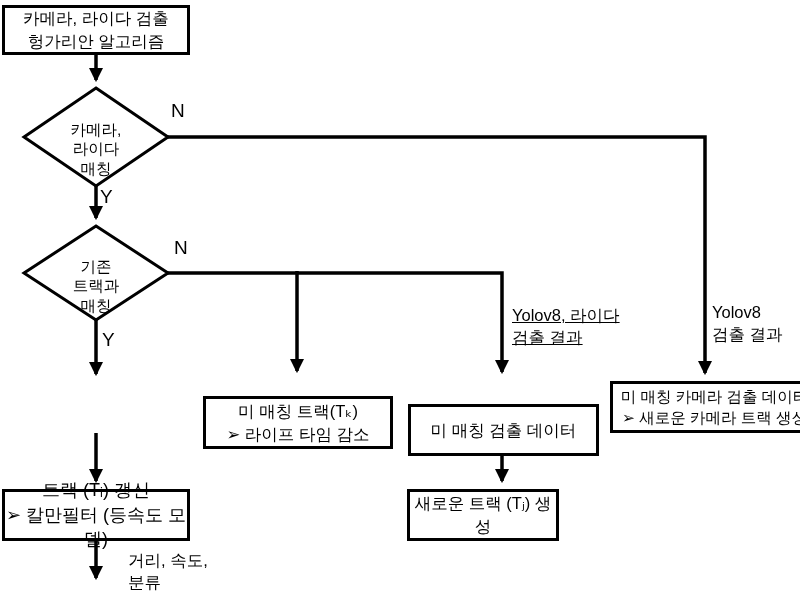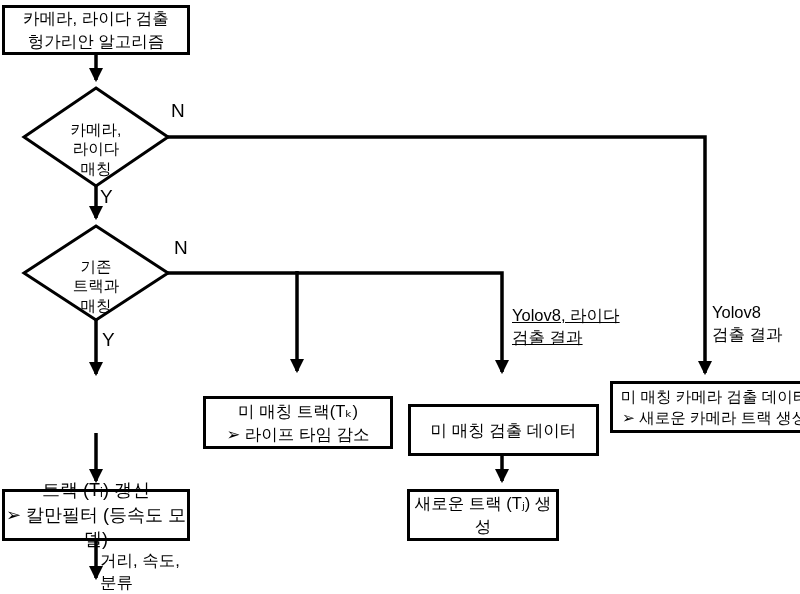--- a/index.html
+++ b/index.html
@@ -142,18 +142,18 @@
     <span class="txt">Y</span>
   </div>
   <div class="elabel" style="left:512px; top:304px;text-decoration:underline;">
     <span class="txt">Yolov8, 라이다
 검출 결과</span>
   </div>
   <div class="elabel" style="left:712px; top:301px;">
     <span class="txt">Yolov8
 검출 결과</span>
   </div>
-  <div class="elabel" style="left:100px; top:549px;">
+  <div class="elabel" style="left:128px; top:549px;">
     <span class="txt">거리, 속도,
 분류</span>
   </div>
 
 </div>
 
 </body></html>

